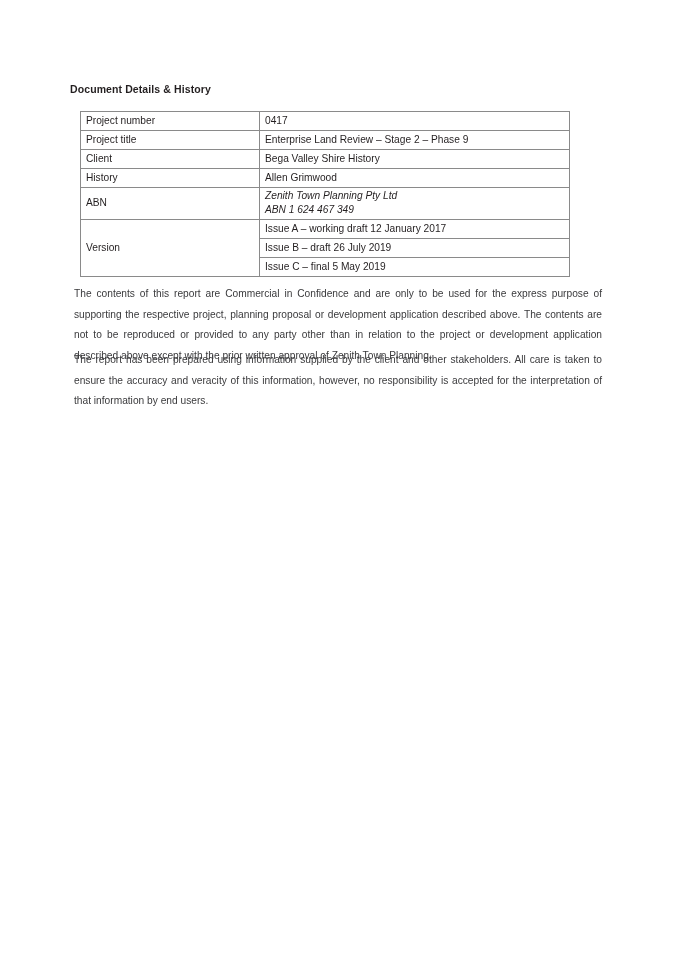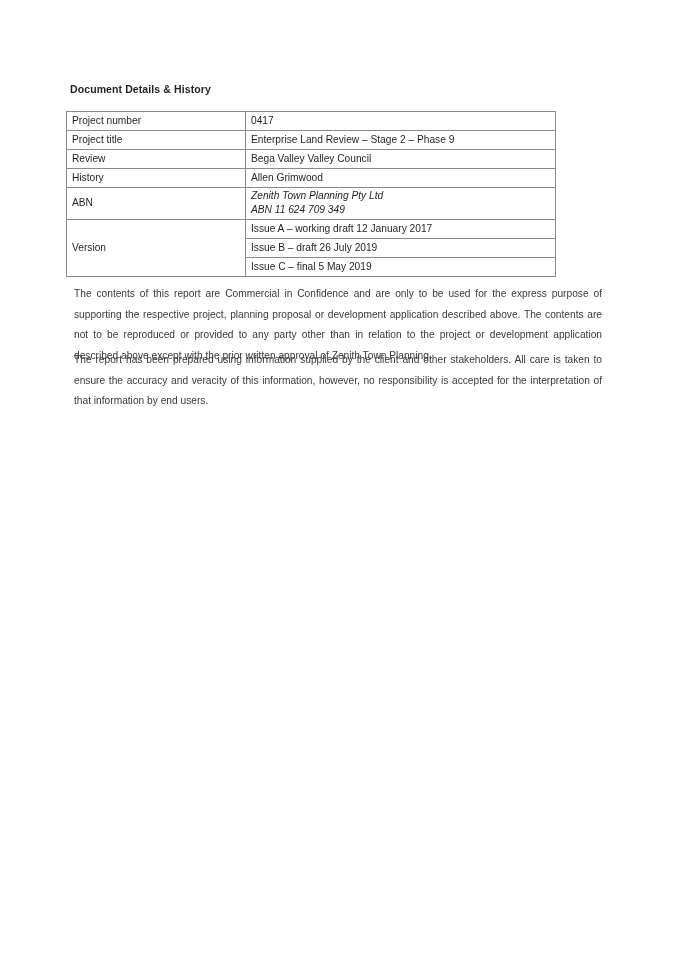--- a/index.html
+++ b/index.html
@@ -32,21 +32,21 @@
     top: 83px;
     font-size: 10.5px;
     font-weight: bold;
     letter-spacing: 0.1px;
     color: #231f20;
     white-space: nowrap;
   }
 
   .details-table {
     position: absolute;
-    left: 66px;
+    left: 80px;
     top: 111px;
     width: 489px;
     border-collapse: collapse;
     table-layout: fixed;
   }
   .details-table td {
     border: 1px solid #8a8a8a;
     padding: 1px 5px 2px 5px;
     font-size: 10.2px;
     line-height: 14px;
@@ -96,32 +96,32 @@
     <tbody>
       <tr>
         <td class="cell-label">Project number</td>
         <td>0417</td>
       </tr>
       <tr>
         <td class="cell-label">Project title</td>
         <td>Enterprise Land Review – Stage 2 – Phase 9</td>
       </tr>
       <tr>
-        <td class="cell-label">Review</td>
-        <td>Bega Valley Valley Council</td>
+        <td class="cell-label">Client</td>
+        <td>Bega Valley Shire History</td>
       </tr>
       <tr>
         <td class="cell-label">History</td>
         <td>Allen Grimwood</td>
       </tr>
       <tr>
         <td class="cell-label">ABN</td>
         <td class="abn-cell">
           <span>Zenith Town Planning Pty Ltd</span>
-          <span class="abn-line2">ABN 11 624 709 349</span>
+          <span class="abn-line2">ABN 1 624 467 349</span>
         </td>
       </tr>
       <tr>
         <td class="version-label" rowspan="3">Version</td>
         <td>Issue A – working draft 12 January 2017</td>
       </tr>
       <tr>
         <td>Issue B –  draft 26 July 2019</td>
       </tr>
       <tr>

